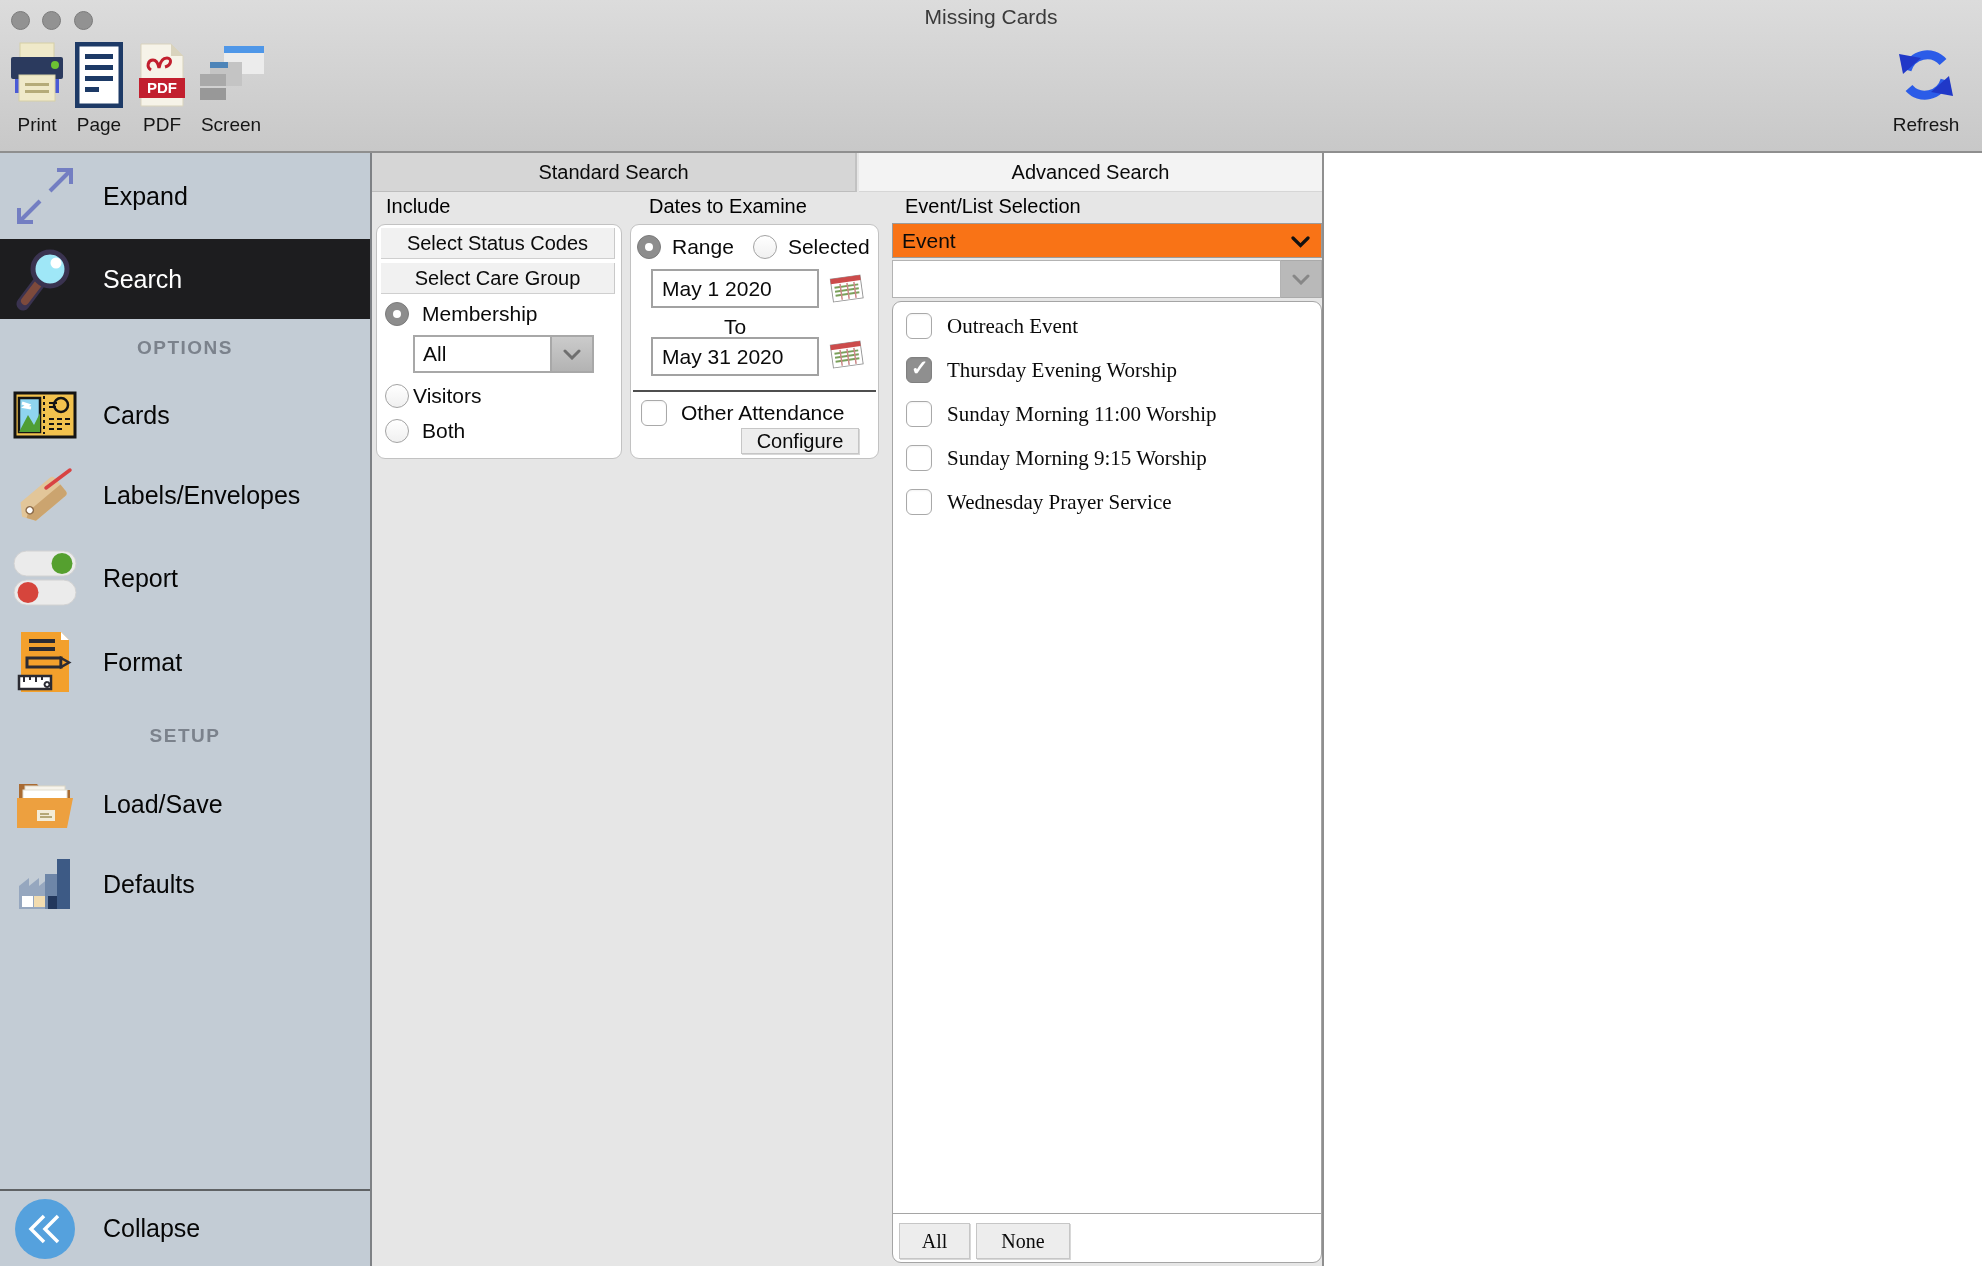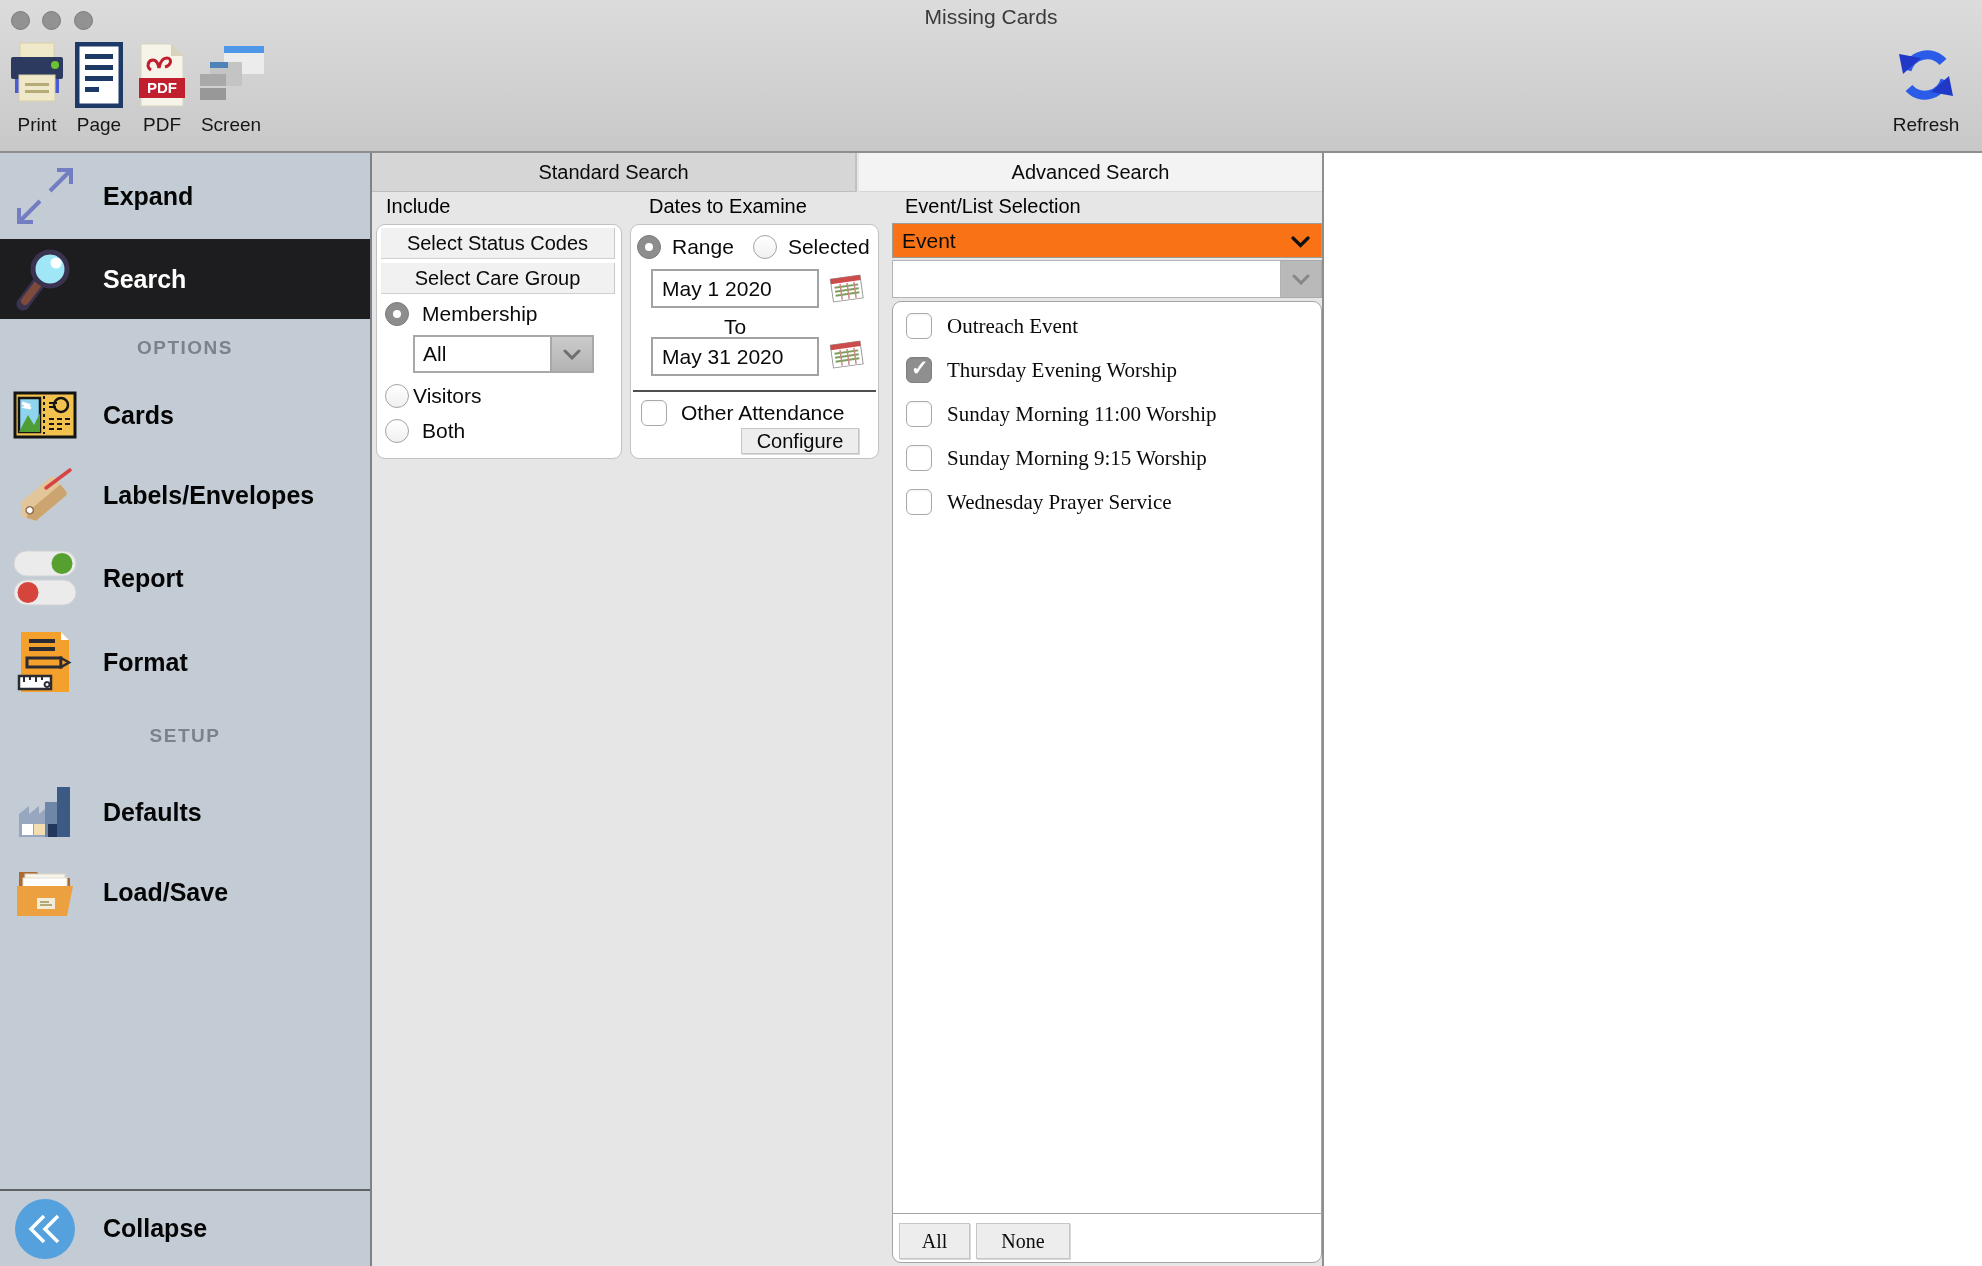--- a/index.html
+++ b/index.html
@@ -17,21 +17,21 @@
   .tb-item { position:absolute; top:38px; text-align:center; cursor:default; }
   .tb-icon { height:74px; display:flex; align-items:center; justify-content:center; }
   .tb-label { font-size:19px; color:#161616; margin-top:2px; }
 
   
   #sidebar { left:0; top:153px; width:372px; height:1113px; background:#c3ccd5;
     border-right:2px solid #7e8185; display:flex; flex-direction:column; }
   .side-item { display:flex; align-items:center; padding-left:13px; flex:none; }
   .side-item.on { background:#1d1d1f; }
   .side-icon { width:64px; height:64px; flex:none; display:flex; align-items:center; justify-content:center; }
-  .side-label { margin-left:26px; font-size:25px; font-weight:bold; color:#050505; }
+  .side-label { margin-left:26px; font-size:25px; font-weight:normal; color:#050505; }
   .side-item.on .side-label { color:#ffffff; }
   .side-header { flex:none; display:flex; align-items:center; justify-content:center;
     font-size:19px; font-weight:bold; color:#7b828c; letter-spacing:1.5px; }
   #side-spacer { flex:1; }
   #collapse-row { border-top:2px solid #5f6265; }
 
   
   #form-area { left:372px; top:153px; width:950px; height:1113px; background:#e6e6e6; }
   .tab { position:absolute; top:0; height:39px; display:flex; align-items:center; justify-content:center;
     font-size:20px; background:#d6d6d6; border-bottom:1px solid #bdbdbd; }
@@ -253,46 +253,46 @@
         <path d="M44 28 l8 4.5 -8 4.5 Z" fill="#f3a02c" stroke="#2b2b33" stroke-width="2.5"></path>
         <rect x="2" y="46" width="32" height="13" fill="#ffffff" stroke="#2b2b33" stroke-width="2.5"></rect>
         <path d="M7 46 v6 M13 46 v4 M19 46 v6 M25 46 v4 M30 52 a2.5 2.5 0 1 0 0.1 0" stroke="#2b2b33" stroke-width="2" fill="none"></path>
       </svg>
     </span>
     <span class="side-label">Format</span>
   </div>
 
   <div class="side-header" style="height:64px">SETUP</div>
 
+  <div class="side-item" style="height:72px">
+    <span class="side-icon">
+      <svg width="64" height="56" viewBox="0 0 64 56">
+        <path d="M6 8 h18 l5 6 h28 v12 H6 Z" fill="#a96b33"></path>
+        <rect x="12" y="10" width="40" height="12" fill="#f7f4ec" stroke="#dcd6c6"></rect>
+        <rect x="10" y="14" width="44" height="10" fill="#ffffff" stroke="#e2ddd0"></rect>
+        <path d="M4 22 h56 l-6 30 H4 Z" fill="#eda03f"></path>
+        <rect x="24" y="34" width="18" height="11" fill="#f3ecd8"></rect>
+        <path d="M27 38 h9 M27 41 h12" stroke="#b5a878" stroke-width="1.8"></path>
+      </svg>
+    </span>
+    <span class="side-label">Load/Save</span>
+  </div>
+
   <div class="side-item" style="height:88px">
     <span class="side-icon">
       <svg width="56" height="56" viewBox="0 0 56 56">
         <rect x="40" y="3" width="13" height="50" fill="#3d5a85"></rect>
         <path d="M2 30 l10 -8 v8 l10 -8 v8 l10 -8 v31 H2 Z" fill="#96a7bf"></path>
         <rect x="28" y="18" width="12" height="35" fill="#6e86a8"></rect>
         <rect x="5" y="40" width="11" height="11" fill="#ffffff"></rect>
         <rect x="17" y="40" width="11" height="11" fill="#f2dcb0"></rect>
         <rect x="31" y="40" width="9" height="13" fill="#22375c"></rect>
       </svg>
     </span>
     <span class="side-label">Defaults</span>
-  </div>
-
-  <div class="side-item" style="height:72px">
-    <span class="side-icon">
-      <svg width="64" height="56" viewBox="0 0 64 56">
-        <path d="M6 8 h18 l5 6 h28 v12 H6 Z" fill="#a96b33"></path>
-        <rect x="12" y="10" width="40" height="12" fill="#f7f4ec" stroke="#dcd6c6"></rect>
-        <rect x="10" y="14" width="44" height="10" fill="#ffffff" stroke="#e2ddd0"></rect>
-        <path d="M4 22 h56 l-6 30 H4 Z" fill="#eda03f"></path>
-        <rect x="24" y="34" width="18" height="11" fill="#f3ecd8"></rect>
-        <path d="M27 38 h9 M27 41 h12" stroke="#b5a878" stroke-width="1.8"></path>
-      </svg>
-    </span>
-    <span class="side-label">Load/Save</span>
   </div>
 
   <div id="side-spacer"></div>
 
   <div class="side-item" id="collapse-row" style="height:77px">
     <span class="side-icon">
       <svg width="62" height="62" viewBox="0 0 62 62">
         <circle cx="31" cy="31" r="30" fill="#55a1dd"></circle>
         <path d="M30 18 L17 31 L30 44 M44 18 L31 31 L44 44" fill="none" stroke="#ffffff" stroke-width="3.5"></path>
       </svg>

